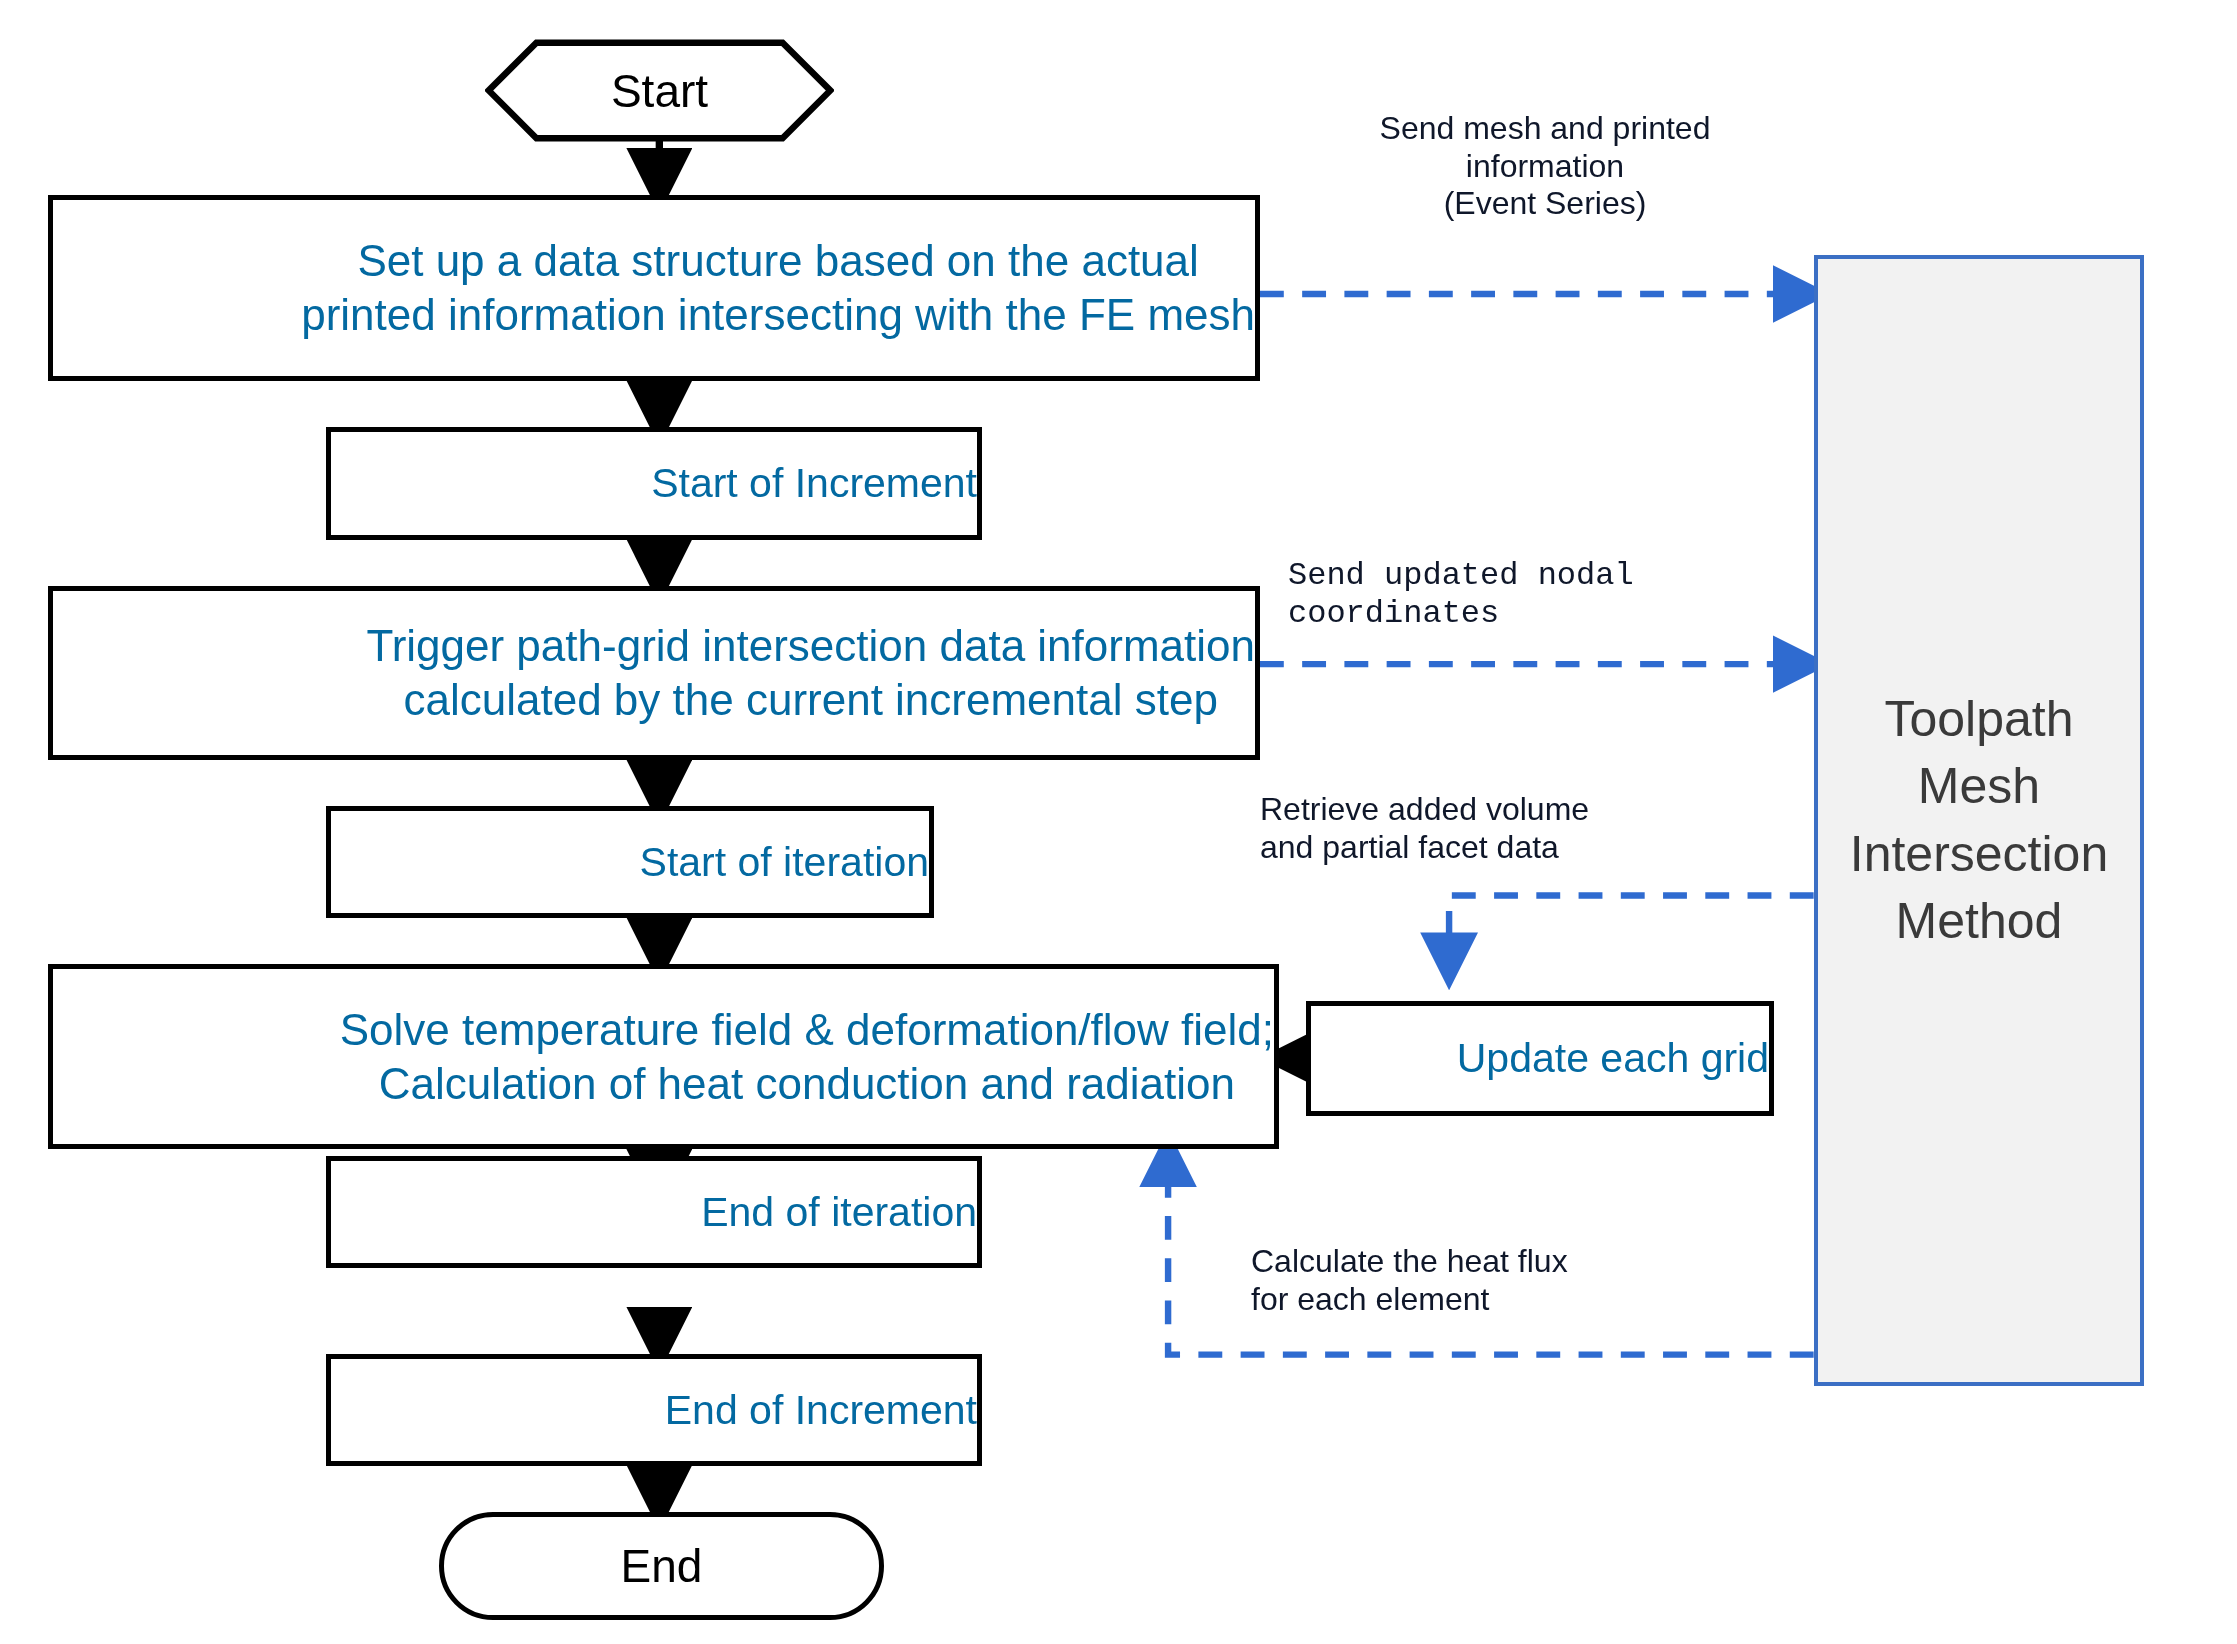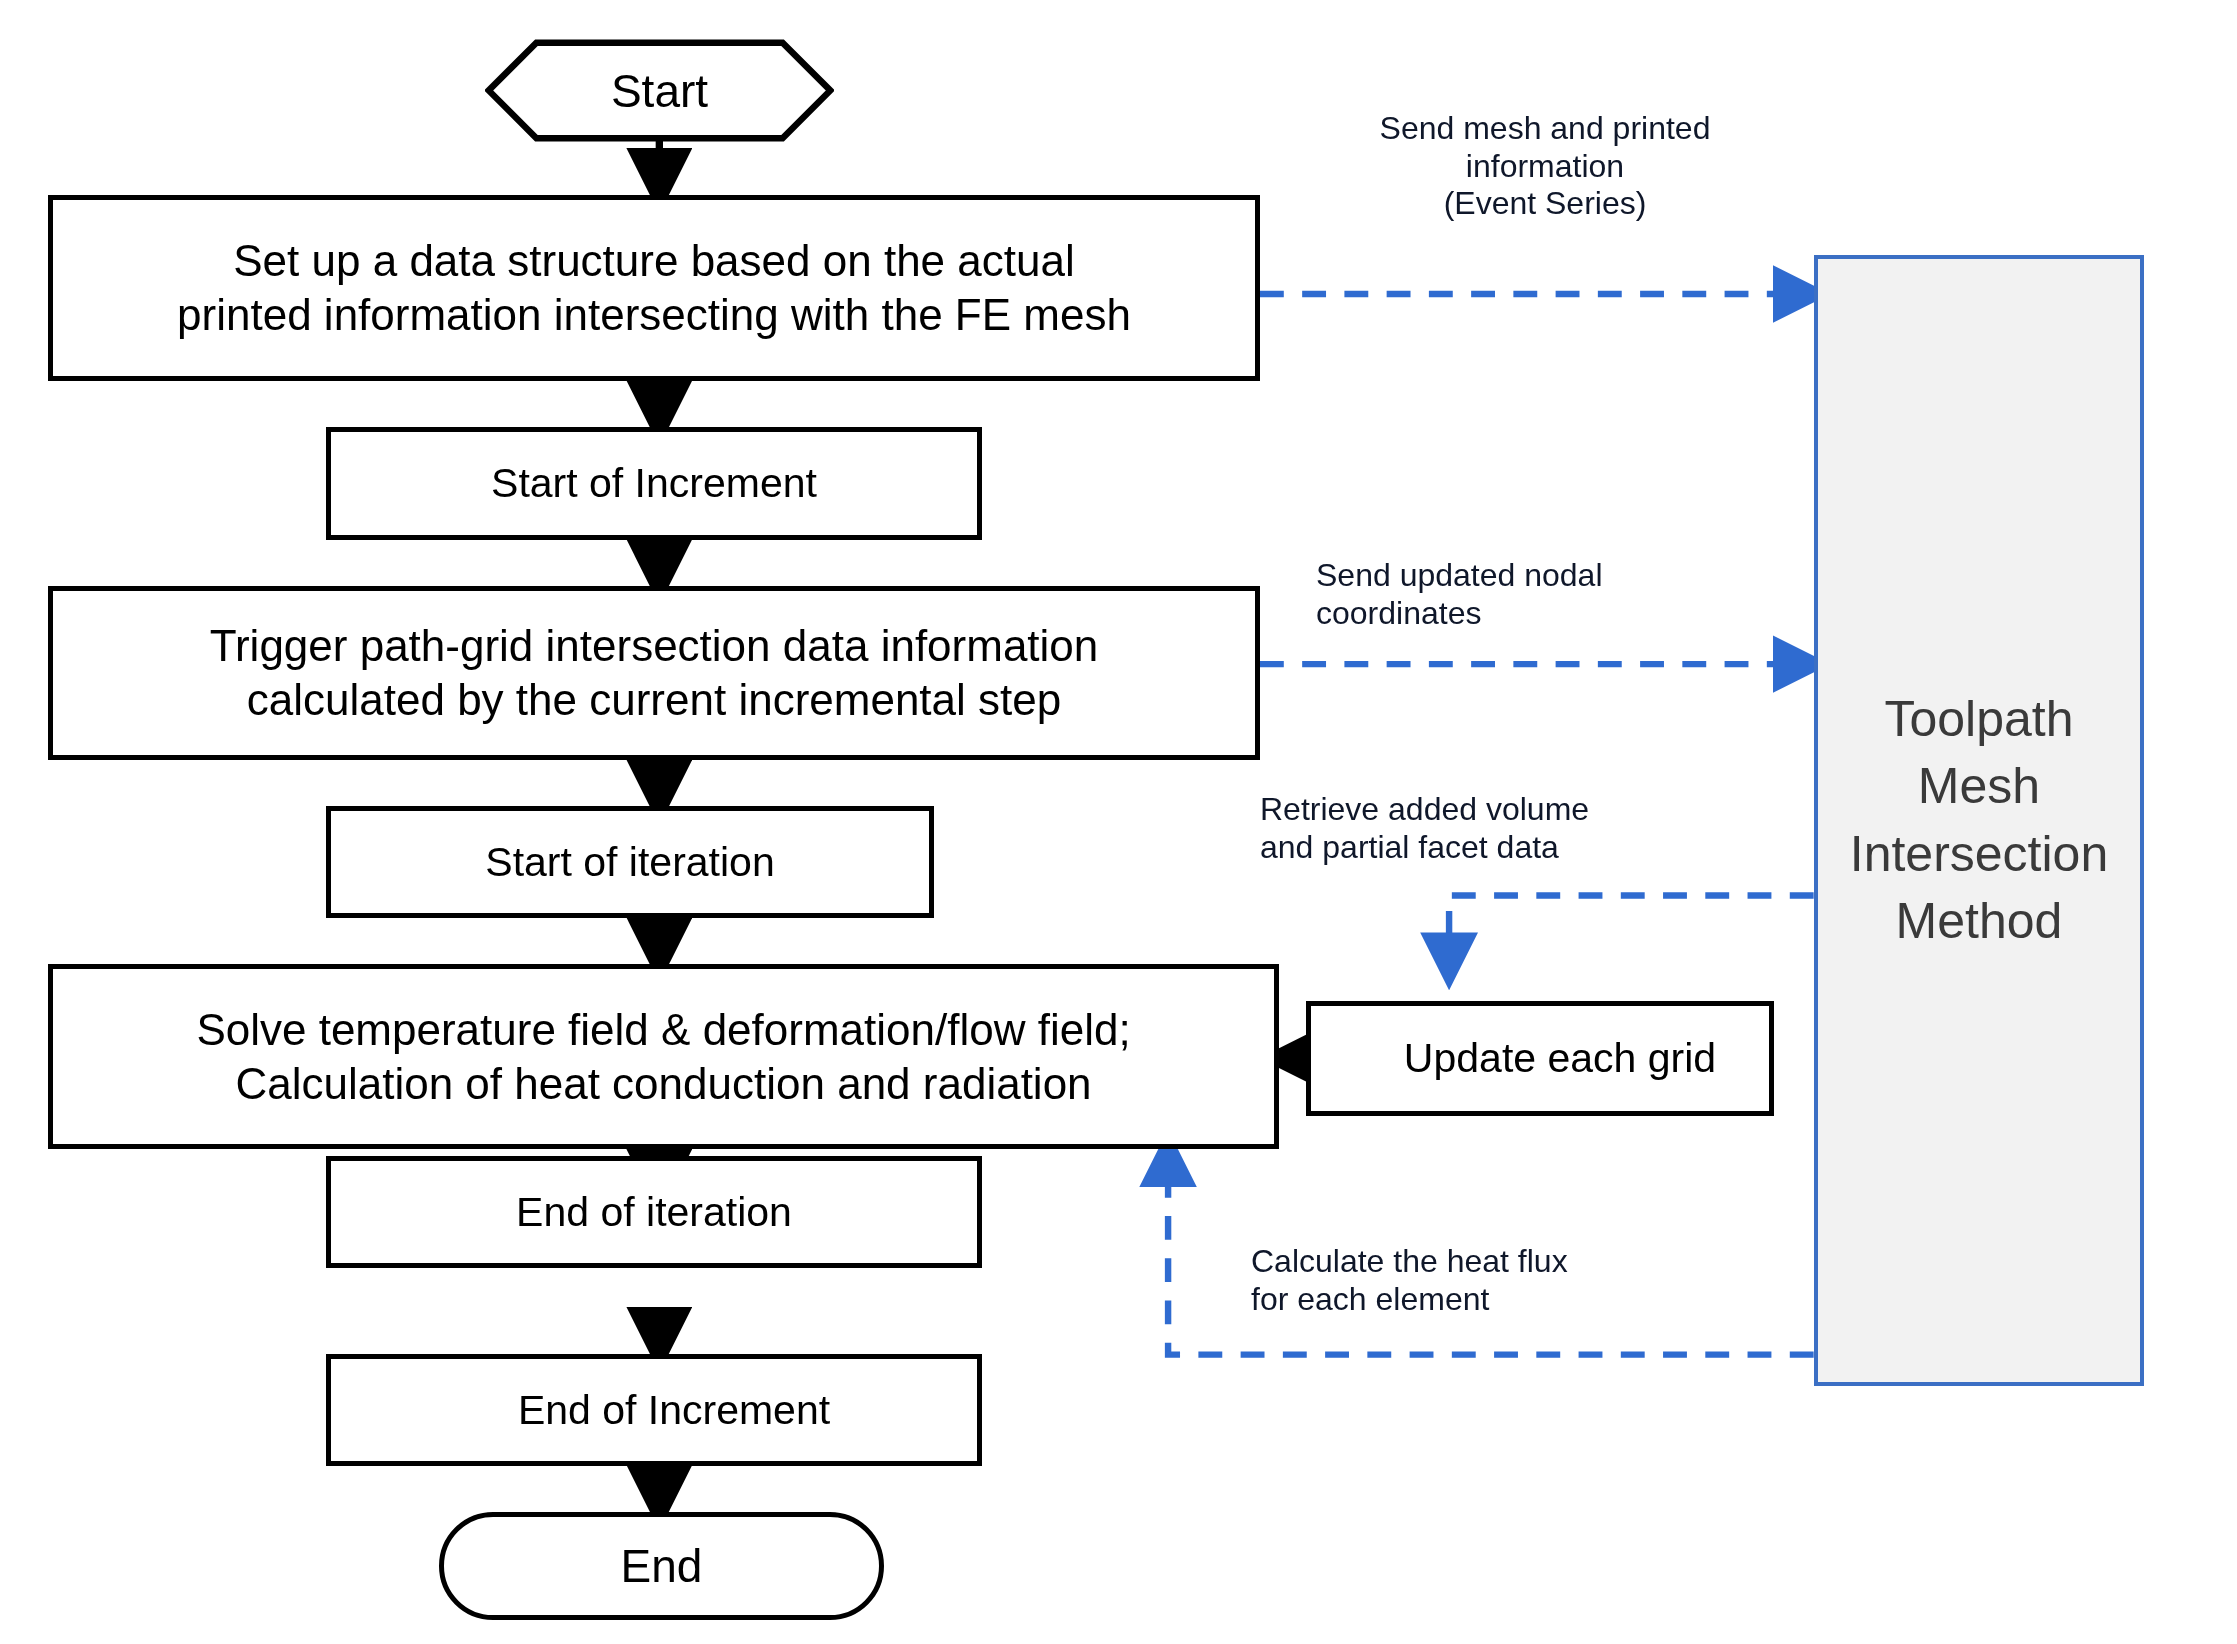--- a/index.html
+++ b/index.html
@@ -15,23 +15,23 @@
     width: 2237px;
     height: 1645px;
     background: #ffffff;
     overflow: hidden;
   }
   .node {
     position: absolute;
     box-sizing: border-box;
     display: flex;
     align-items: center;
-    justify-content: center;
-    text-align: center;
-    color: #000000;
+    justify-content: flex-end;
+    text-align: center;
+    color: #0369a1;
     background: #ffffff;
     border: 5.5px solid #000000;
     line-height: 1.22;
   }
   .node.plain {
     font-size: 41px;
   }
   .node.big {
     font-size: 44px;
   }
@@ -194,21 +194,21 @@
 Intersection
 Method</span>
   </div>
 
   <div class="annot center" style="left:1242px; top:72px; width:606px;">
     <span>Send mesh and printed
 information
 (Event Series)</span>
   </div>
 
-  <div class="annot" style="left:1316px; top:519px; width:588px;">
+  <div class="annot" style="left:1288px; top:519px; width:588px;font-family:Liberation Mono, monospace;">
     <span>Send updated nodal
 coordinates</span>
   </div>
 
   <div class="annot" style="left:1260px; top:753px; width:606px;">
     <span>Retrieve added volume
 and partial facet data</span>
   </div>
 
   <div class="annot" style="left:1251px; top:1205px; width:606px;">

